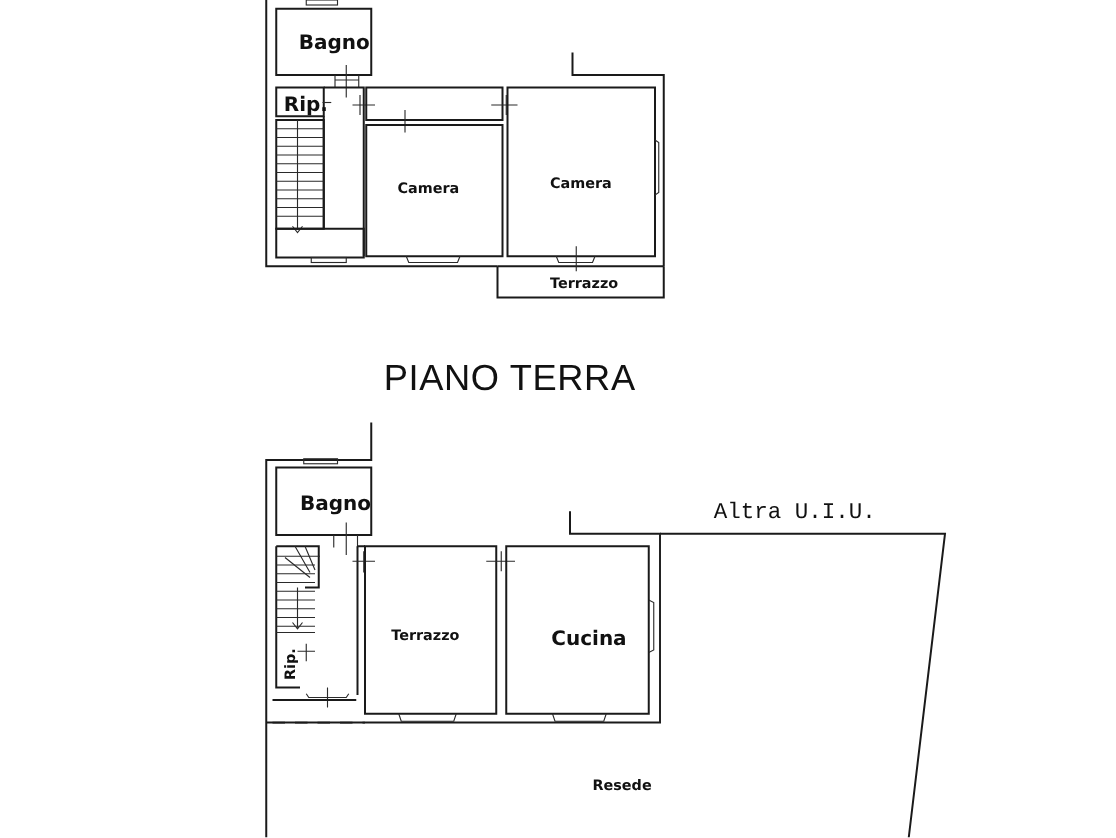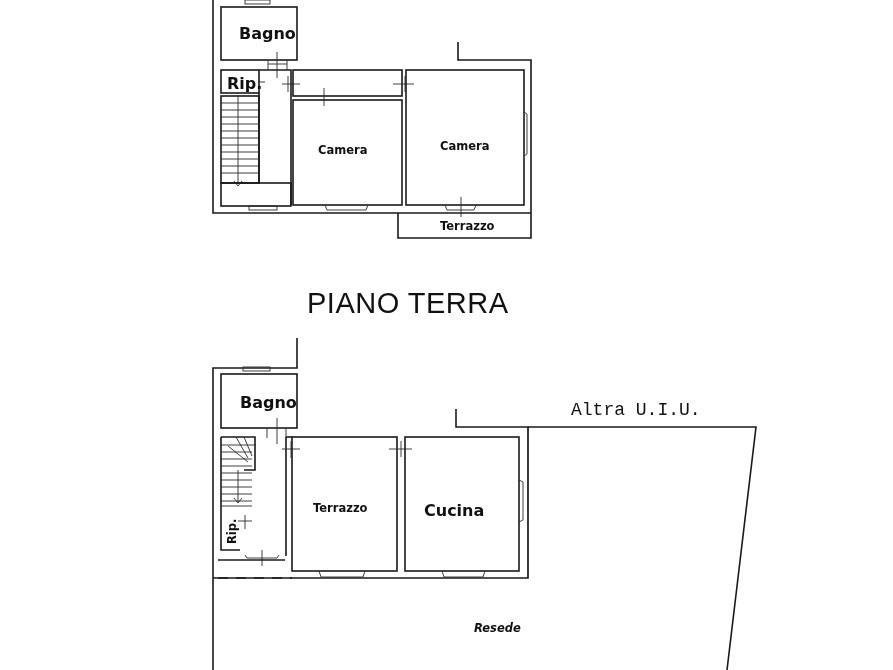--- a/index.html
+++ b/index.html
@@ -102,15 +102,15 @@
 <div class="lbl" style="left:227px; top:74px;">Rip.</div>
 <div class="lbl sm" style="left:318px; top:143px;">Camera</div>
 <div class="lbl sm" style="left:440px; top:139px;">Camera</div>
 <div class="lbl sm" style="left:440px; top:219px;text-align:right;">Terrazzo</div>
 
 <div class="title">PIANO TERRA</div>
 
 <div class="lbl" style="left:240px; top:393px;">Bagno</div>
 <div class="lbl sm rot" style="left:225px; top:544px;">Rip.</div>
 <div class="lbl sm" style="left:313px; top:501px;">Terrazzo</div>
-<div class="lbl" style="left:424px; top:501px;text-align:center;">Cucina</div>
-<div class="lbl sm" style="left:474px; top:621px;font-style:italic;">Resede</div>
+<div class="lbl" style="left:441px; top:501px;text-align:center;">Cucina</div>
+<div class="lbl sm" style="left:474px; top:621px;">Resede</div>
 <div class="lbl plain" style="left:571px; top:400px;">Altra U.I.U.</div>
 
 </body></html>

